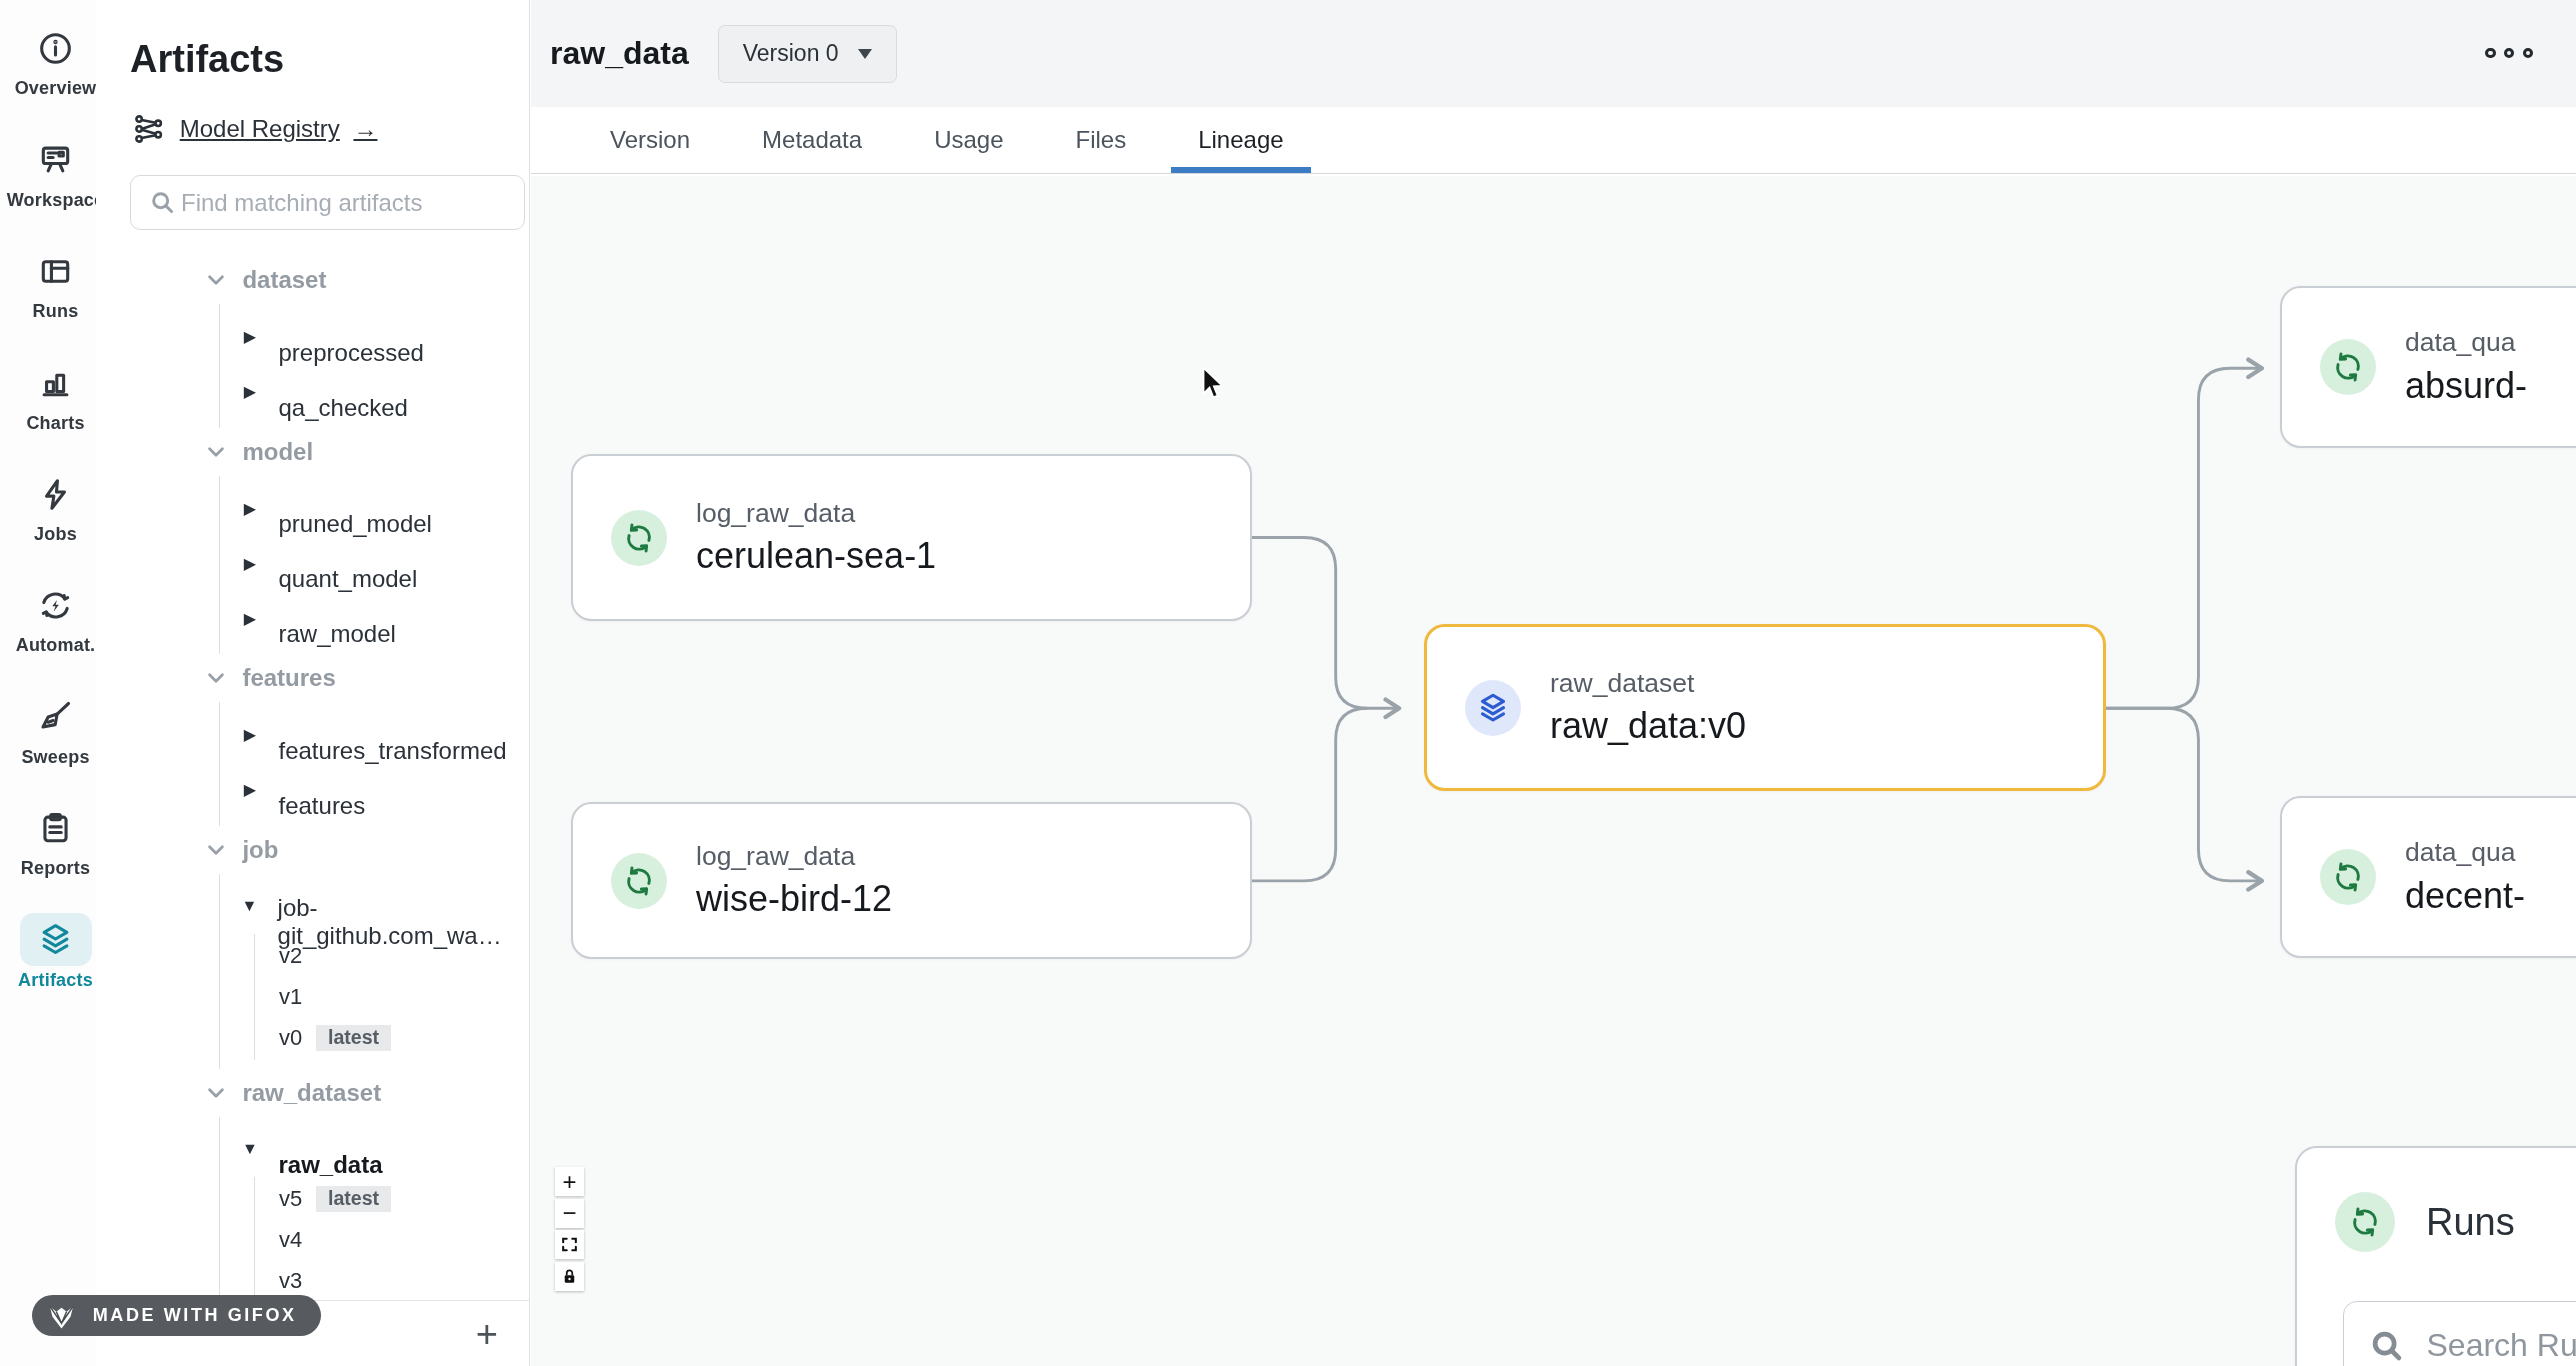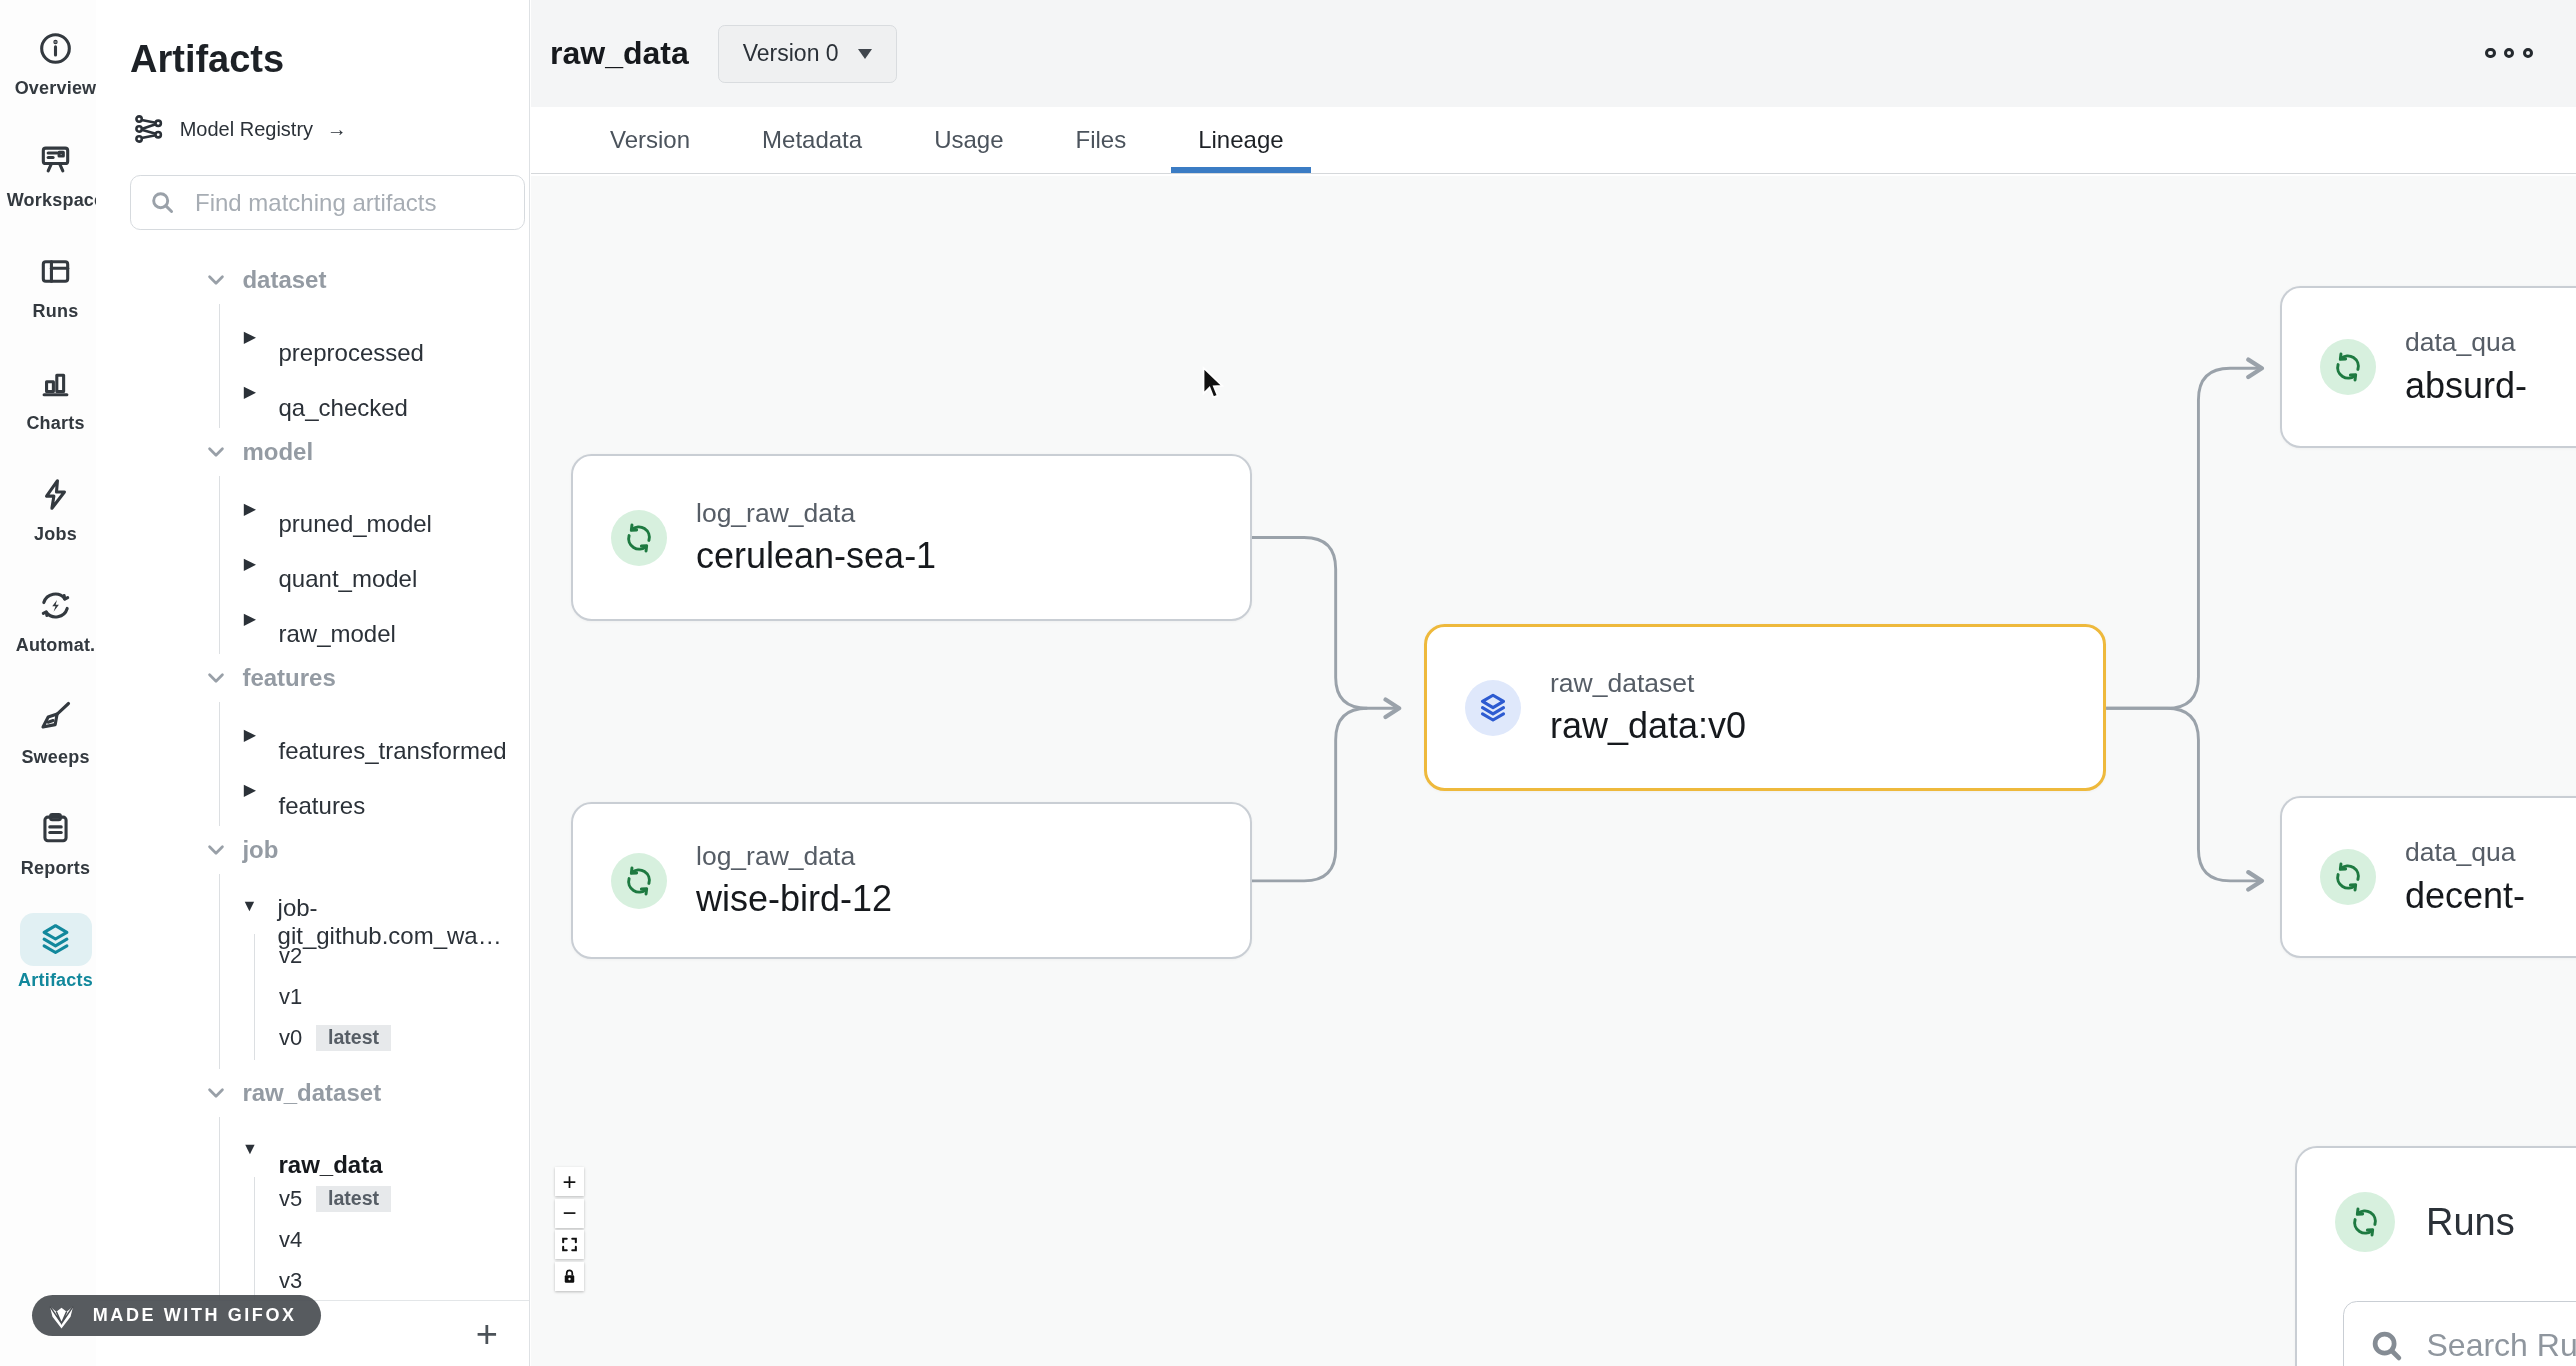--- a/index.html
+++ b/index.html
@@ -29,24 +29,24 @@
   .nav-item.active svg{stroke:#12889c;}
   .nav-item.active .lbl{color:#12889c;}
   
   .sidebar{
     position:absolute;left:96px;top:0;width:434px;height:1367px;background:#ffffff;
     border-right:1.7px solid #dee1e4;
   }
   .sb-title{font-size:38px;font-weight:600;color:#1d2126;margin:38px 0 0 34px;}
   .sb-registry{display:flex;align-items:center;gap:13.7px;margin:31px 0 0 36px;cursor:pointer;}
   .sb-registry svg{width:34px;height:34px;stroke:#2b3138;stroke-width:1.8;fill:none;}
-  .sb-registry .txt{font-size:20px;color:#2b3138;}
+  .sb-registry .txt{font-size:24px;color:#2b3138;text-decoration:underline;}
   .sb-search{
     margin:29px 0 0 34px;width:395px;height:55px;border:1.7px solid #d6dade;border-radius:10.2px;
-    display:flex;align-items:center;gap:16px;padding:0 17px;background:#fff;
+    display:flex;align-items:center;gap:2px;padding:0 17px;background:#fff;
   }
   .sb-search svg{width:29px;height:29px;stroke:#9aa1a9;stroke-width:2.4;fill:none;stroke-linecap:round;}
   .sb-search input{
     border:none;outline:none;font-size:24px;font-family:inherit;color:#2b3138;flex:1;background:transparent;
   }
   .sb-search input::placeholder{color:#a7adb4;}
   .tree{margin-top:26px;}
   .cat-row{display:flex;align-items:center;gap:15.4px;height:48px;padding-left:109px;cursor:pointer;}
   .cat-row svg{width:22px;height:22px;stroke:#99a0a8;stroke-width:3;fill:none;stroke-linecap:round;stroke-linejoin:round;}
   .cat-row .lbl{font-size:24px;font-weight:700;color:#949ba3;}

